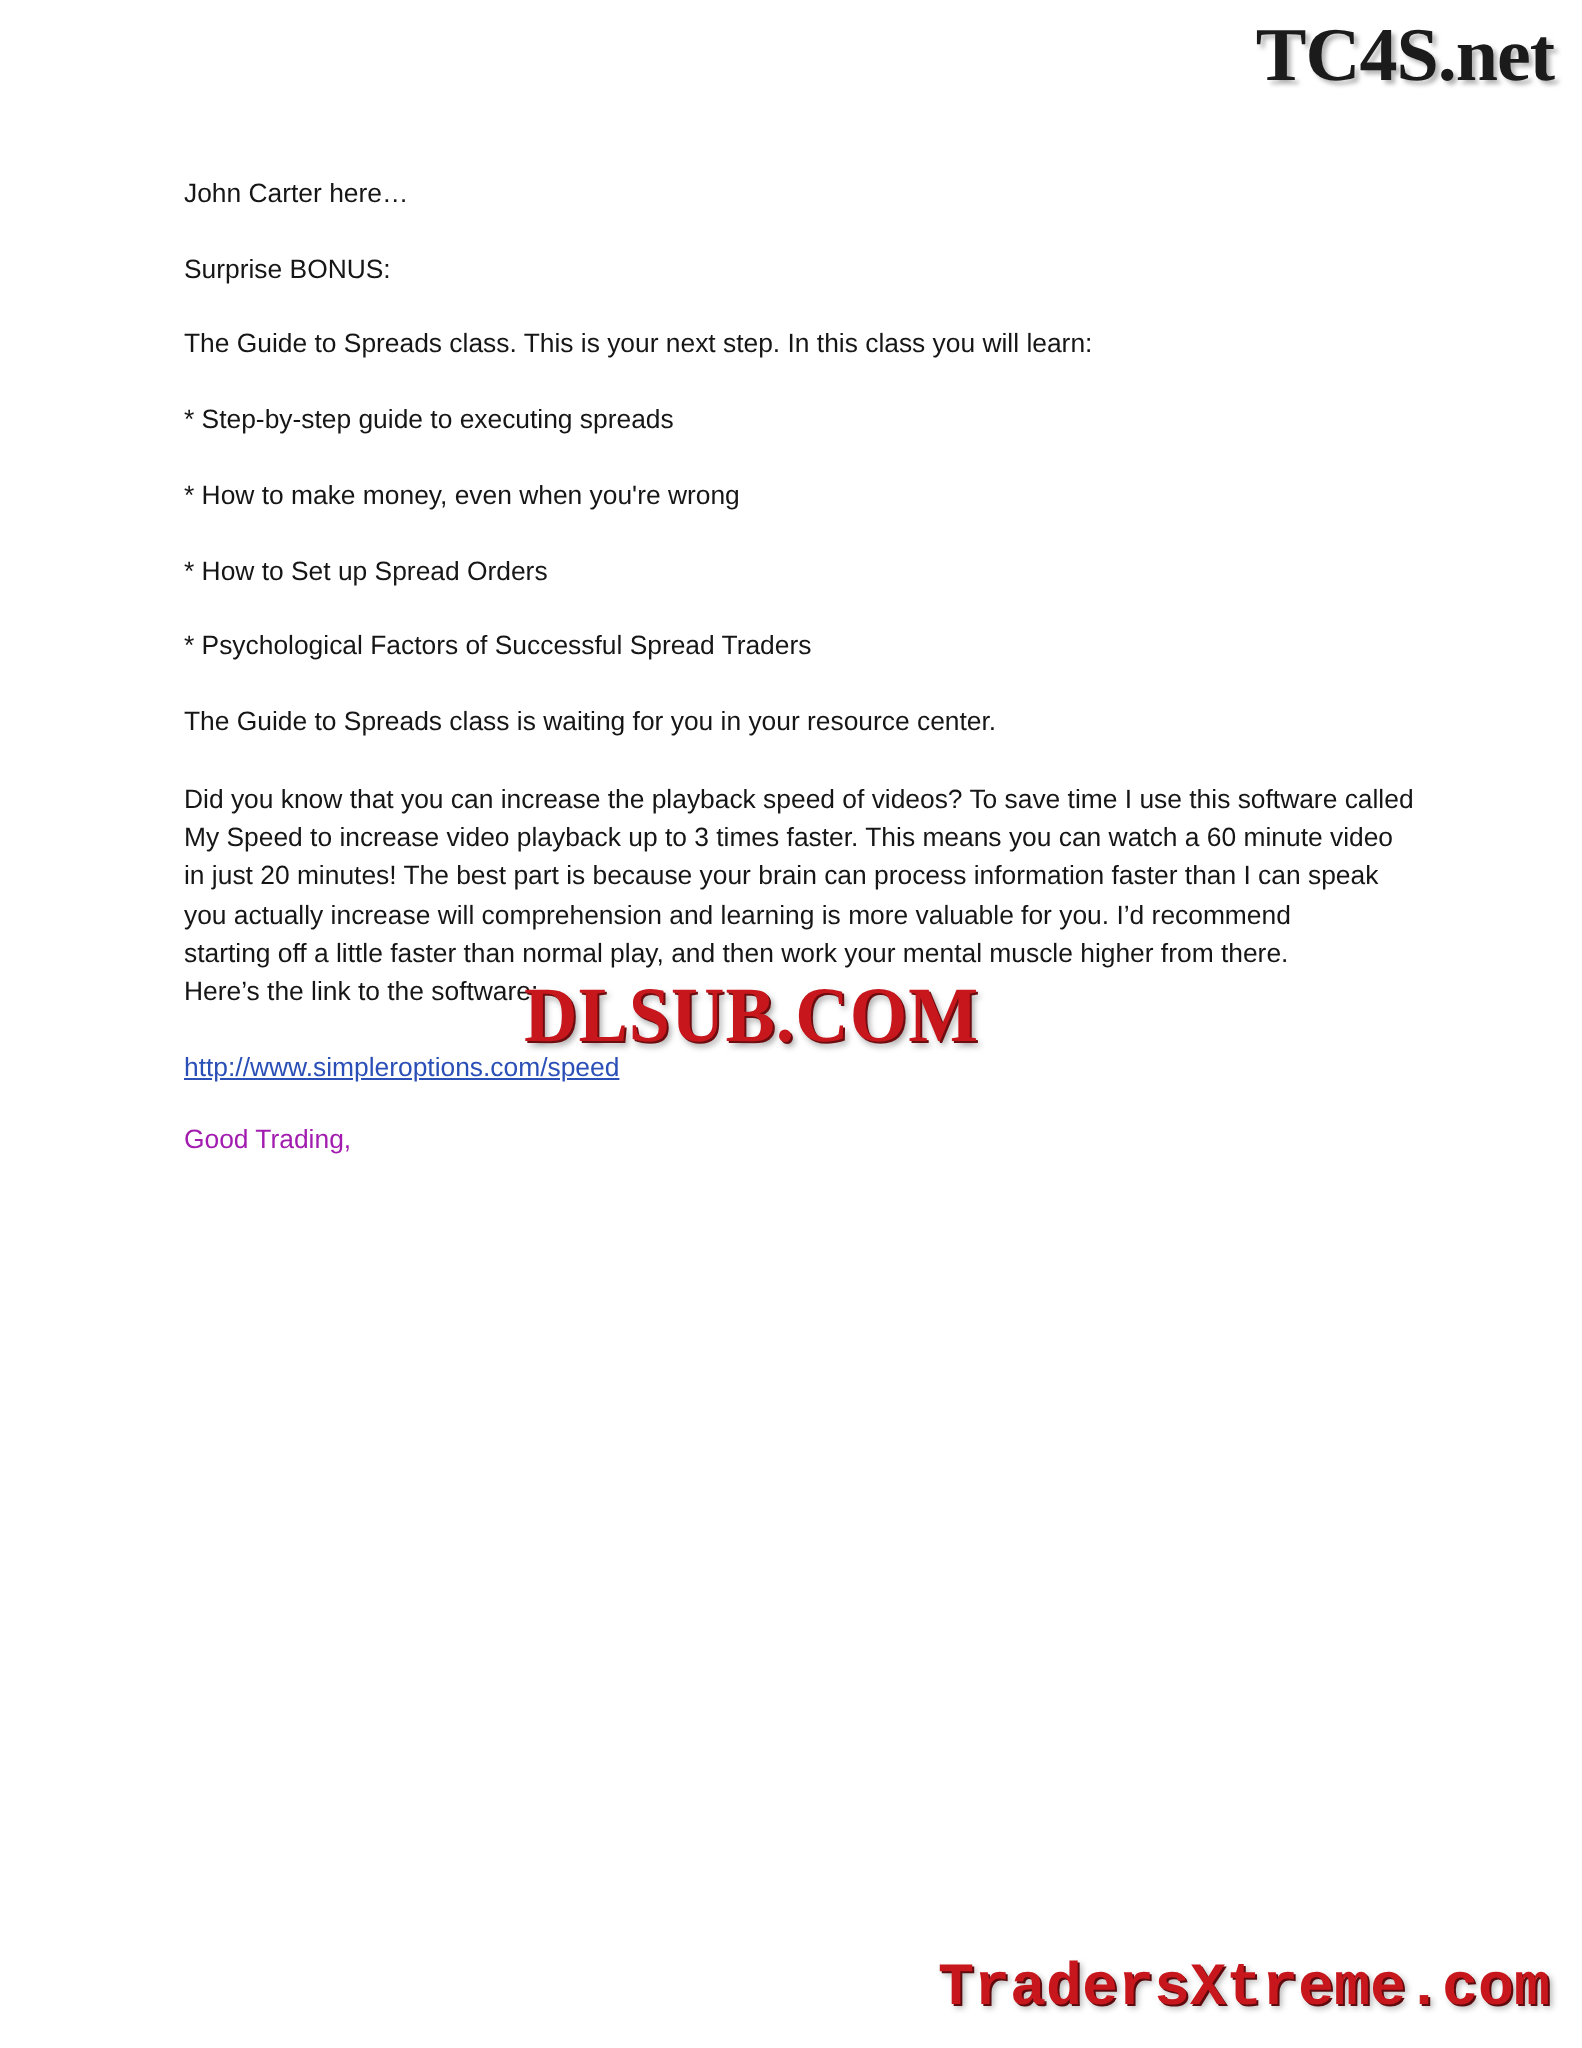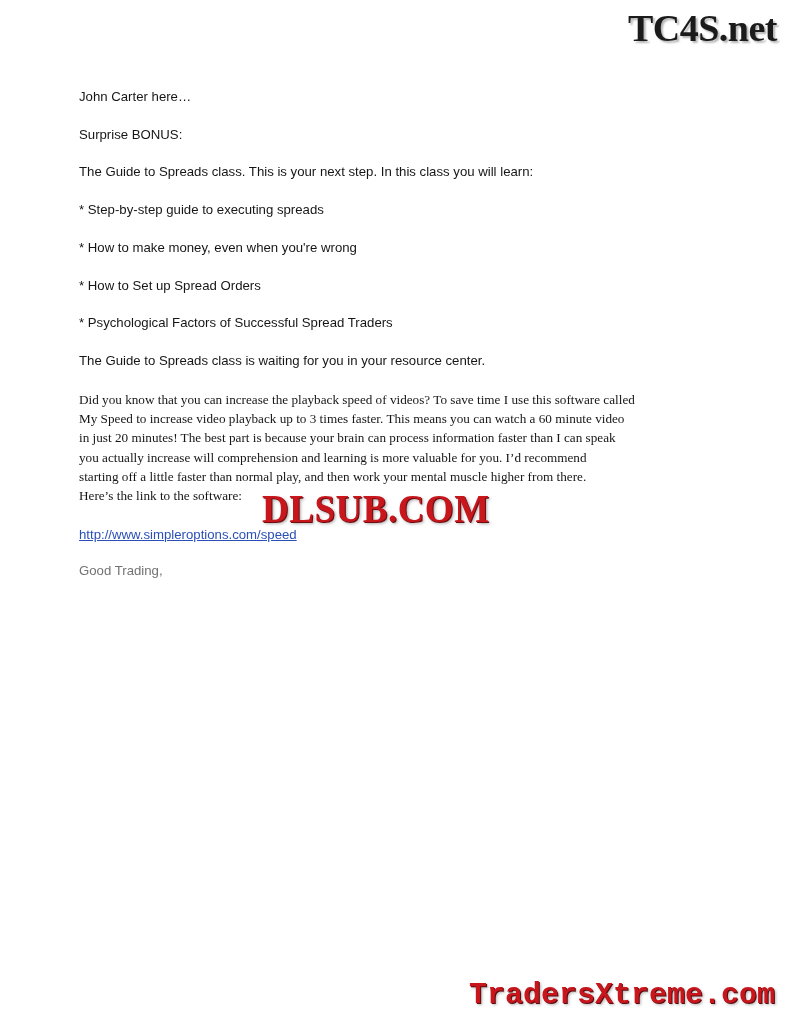--- a/index.html
+++ b/index.html
@@ -32,55 +32,54 @@
     font-size: 38px;
     font-weight: bold;
     color: #1b1b1b;
     letter-spacing: -0.5px;
     text-shadow: 2px 2px 2px rgba(120,120,120,0.55);
   }
 
   
   .doc {
     position: absolute;
-    left: 79px;
+    left: 92px;
     top: 88px;
     width: 612px;
   }
 
   .para {
     font-size: 13.2px;
     line-height: 1.42;
     color: #161616;
     margin: 0 0 19px 0;
   }
 
   .para-block-wrap {
     margin-top: 8px;
     margin-bottom: 20px;
   }
   .para-block-wrap .line {
     font-size: 13.2px;
     line-height: 1.46;
     color: #161616;
     white-space: nowrap;
-    font-family: Liberation Serif, serif;
   }
 
   .link {
     font-size: 13.2px;
     color: #2a4fb7;
     display: inline-block;
     margin-bottom: 20px;
   }
 
   .sig {
     font-size: 13.2px;
     line-height: 1.42;
-    color: #737373;
+    color: #a21caf;
     margin: 0 0 19px 0;
   }
 
   
   .watermark-center {
     position: absolute;
     left: 262px;
     top: 487px;
     font-family: "Liberation Serif", serif;
     font-size: 37px;

